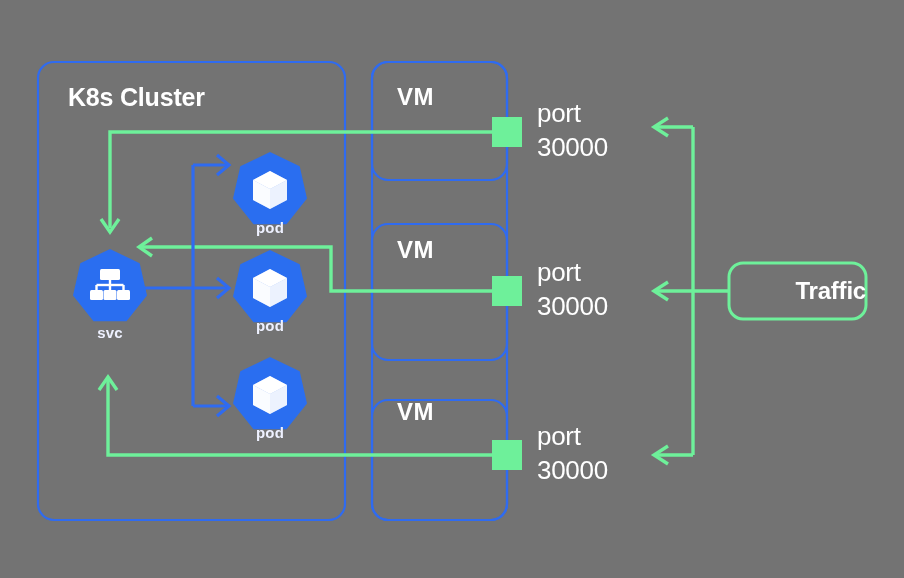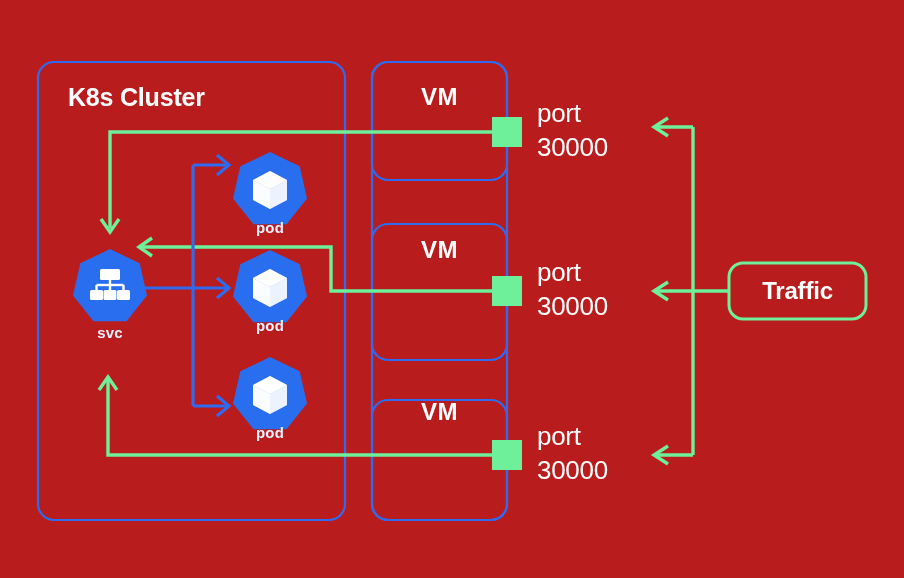--- a/index.html
+++ b/index.html
@@ -9,21 +9,21 @@
     background: #11239b;
   }
   body {
     font-family: "Liberation Sans", sans-serif;
     -webkit-font-smoothing: antialiased;
   }
   #stage {
     position: relative;
     width: 904px;
     height: 578px;
-    background: #b91c1c;
+    background: #737373;
     overflow: hidden;
   }
   svg.layer {
     position: absolute;
     left: 0;
     top: 0;
     width: 904px;
     height: 578px;
   }
   .txt {
@@ -34,21 +34,21 @@
   }
   .cluster-title {
     font-size: 25px;
     font-weight: bold;
     letter-spacing: -0.2px;
   }
   .vm-label {
     font-size: 24px;
     font-weight: bold;
     letter-spacing: 0.5px;
-    text-align: center;
+    padding-left: 25px;
   }
   .port-label {
     font-size: 26px;
     font-weight: normal;
     line-height: 1.18;
     letter-spacing: -0.3px;
   }
   .traffic-label {
     font-size: 24px;
     font-weight: bold;
@@ -204,15 +204,15 @@
   <div style="position:absolute; left:537px; top:257px;">
     <div class="txt port-label" style="position:relative; left:0; top:0;">port</div>
     <div class="txt port-label" style="position:relative; left:0; top:0; margin-top:3px;">30000</div>
   </div>
 
   <div style="position:absolute; left:537px; top:421px;">
     <div class="txt port-label" style="position:relative; left:0; top:0;">port</div>
     <div class="txt port-label" style="position:relative; left:0; top:0; margin-top:3px;">30000</div>
   </div>
 
-  <div class="txt traffic-label" style="left:729px; top:279px; width:137px;">Traffic</div>
+  <div class="txt traffic-label" style="left:729px; top:279px; width:137px;text-align:right;">Traffic</div>
 
 </div>
 
 </body></html>

